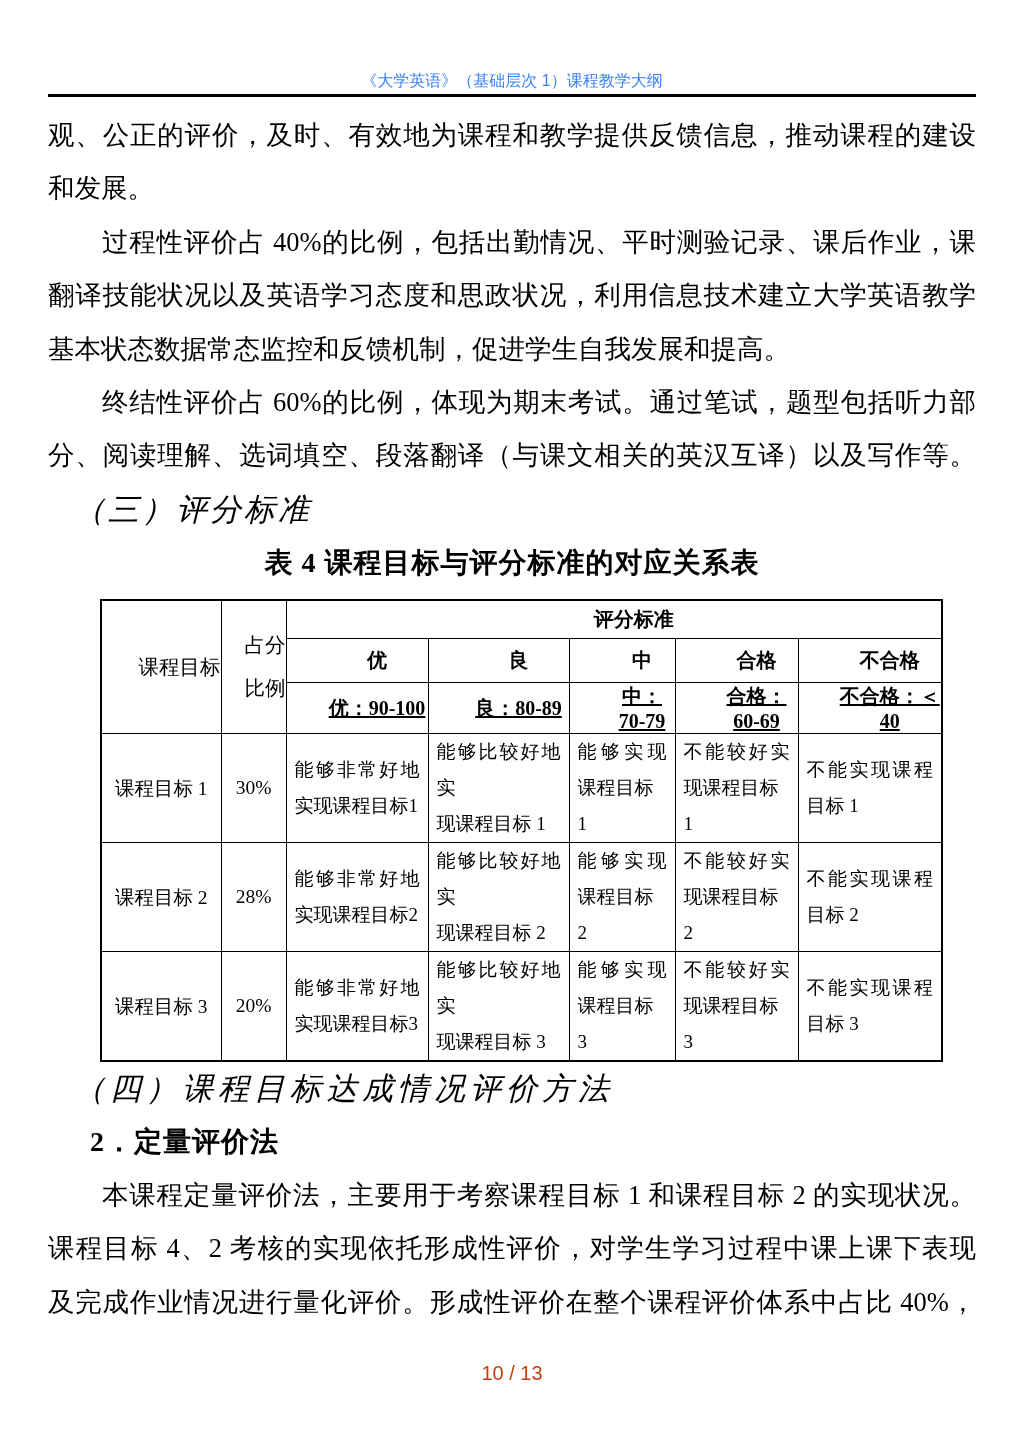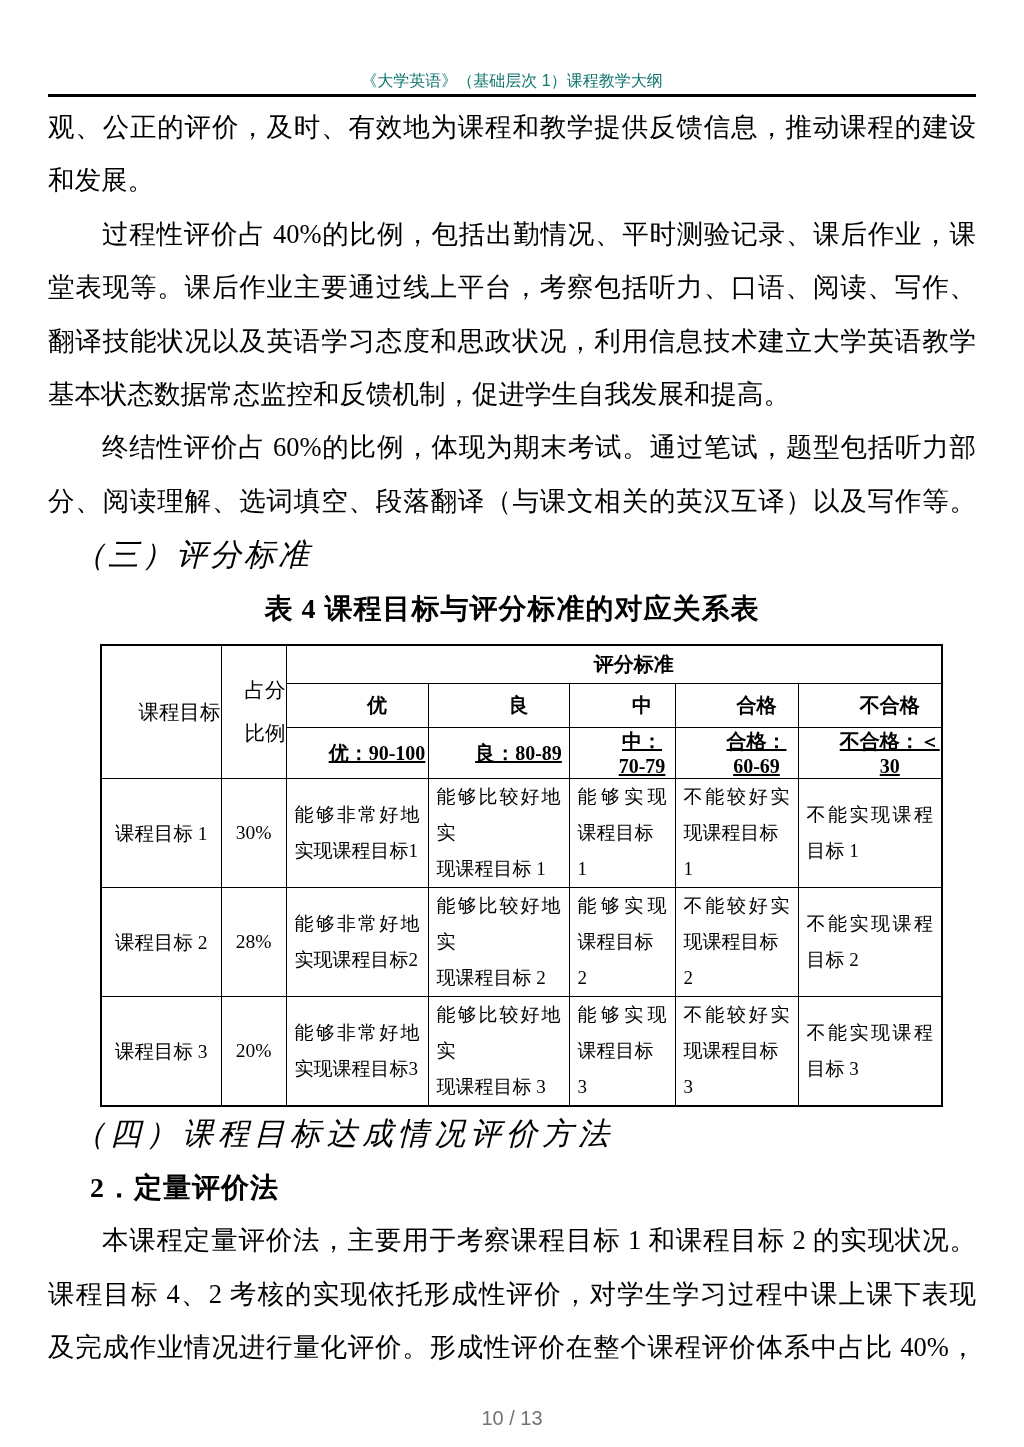--- a/index.html
+++ b/index.html
@@ -6,23 +6,23 @@
   html,body { background:#ffffff; }
   .page {
     width:1024px; height:1447px; background:#ffffff; color:#000;
     position:relative; overflow:hidden; margin:0 auto;
     font-family:"Liberation Serif","DejaVu Serif",serif;
   }
   .doc-header {
     margin:0 48px; padding-top:70px; padding-bottom:3px;
     border-bottom:3px solid #000; text-align:center;
     font-family:"Liberation Sans","DejaVu Sans",sans-serif;
-    font-size:16px; line-height:21px; color:#0f766e;
-  }
-  .doc-body { margin:4px 48px; }
+    font-size:16px; line-height:21px; color:#3b82f6;
+  }
+  .doc-body { margin:12px 48px; }
   .ln { font-size:26.5px; line-height:53.4px; height:53.4px; overflow:hidden; }
   .fill { text-align:justify; text-align-last:justify; text-justify:inter-character; }
   .ind { text-indent:54px; }
   .kai { font-style:italic; letter-spacing:3px; text-indent:26px; font-size:31px; }
   .kai4 { letter-spacing:5px; }
   .tbl-title { font-weight:bold; font-size:28px; text-align:center; letter-spacing:1px; }
   .quant { font-weight:bold; font-size:28px; text-indent:42px; letter-spacing:1px; }
   table.grading {
     border-collapse:collapse; table-layout:fixed;
     width:841px; margin:9px 0 0 52px;
@@ -39,42 +39,41 @@
   th.goalh, th.ratioh { font-weight:normal; font-size:20.5px; text-align:right; }
   th.ratioh div { line-height:43px; }
   td.goal, td.ratio { text-align:center; font-size:19.5px; font-weight:normal; }
   td.desc { padding:0 8px; font-size:19px; font-weight:normal; }
   td.desc div { line-height:36px; }
   td.desc .l1 { text-align:justify; text-align-last:justify; text-justify:inter-character; }
   td.desc .l2 { text-align:left; }
   .doc-footer {
     margin-top:33px; text-align:center;
     font-family:"Liberation Sans","DejaVu Sans",sans-serif;
-    font-size:20px; line-height:22px; color:#737373;
+    font-size:20px; line-height:22px; color:#c2410c;
   }
 </style>
 </head>
 <body>
 
 <div class="page">
 
   <div class="doc-header">
     <span>《大学英语》（基础层次 1）课程教学大纲</span>
   </div>
 
   <div class="doc-body">
 
     <div>
       <div class="ln fill">观、公正的评价，及时、有效地为课程和教学提供反馈信息，推动课程的建设</div>
       <div class="ln">和发展。</div>
     </div>
 
     <div>
       <div class="ln fill ind">过程性评价占 40%的比例，包括出勤情况、平时测验记录、课后作业，课</div>
-      <div class="ln fill">堂表现等。课后作业主要通过线上平台，考察包括听力、口语、阅读、写作、</div>
       <div class="ln fill">翻译技能状况以及英语学习态度和思政状况，利用信息技术建立大学英语教学</div>
       <div class="ln">基本状态数据常态监控和反馈机制，促进学生自我发展和提高。</div>
     </div>
 
     <div>
       <div class="ln fill ind">终结性评价占 60%的比例，体现为期末考试。通过笔试，题型包括听力部</div>
       <div class="ln fill">分、阅读理解、选词填空、段落翻译（与课文相关的英汉互译）以及写作等。</div>
     </div>
 
     <div class="ln kai">（三）评分标准</div>
@@ -105,21 +104,21 @@
         <th class="level">良</th>
         <th class="level">中</th>
         <th class="level">合格</th>
         <th class="level">不合格</th>
       </tr>
       <tr class="tr-h3">
         <th class="range">优：90-100</th>
         <th class="range">良：80-89</th>
         <th class="range">中：70-79</th>
         <th class="range">合格：60-69</th>
-        <th class="range">不合格：＜30</th>
+        <th class="range">不合格：＜40</th>
       </tr>
       <tr class="tr-b">
         <td class="goal">课程目标 1</td>
         <td class="ratio">30%</td>
         <td class="desc">
           <div class="l1">能够非常好地</div>
           <div class="l2">实现课程目标1</div>
         </td>
         <td class="desc">
           <div class="l1">能够比较好地实</div>

